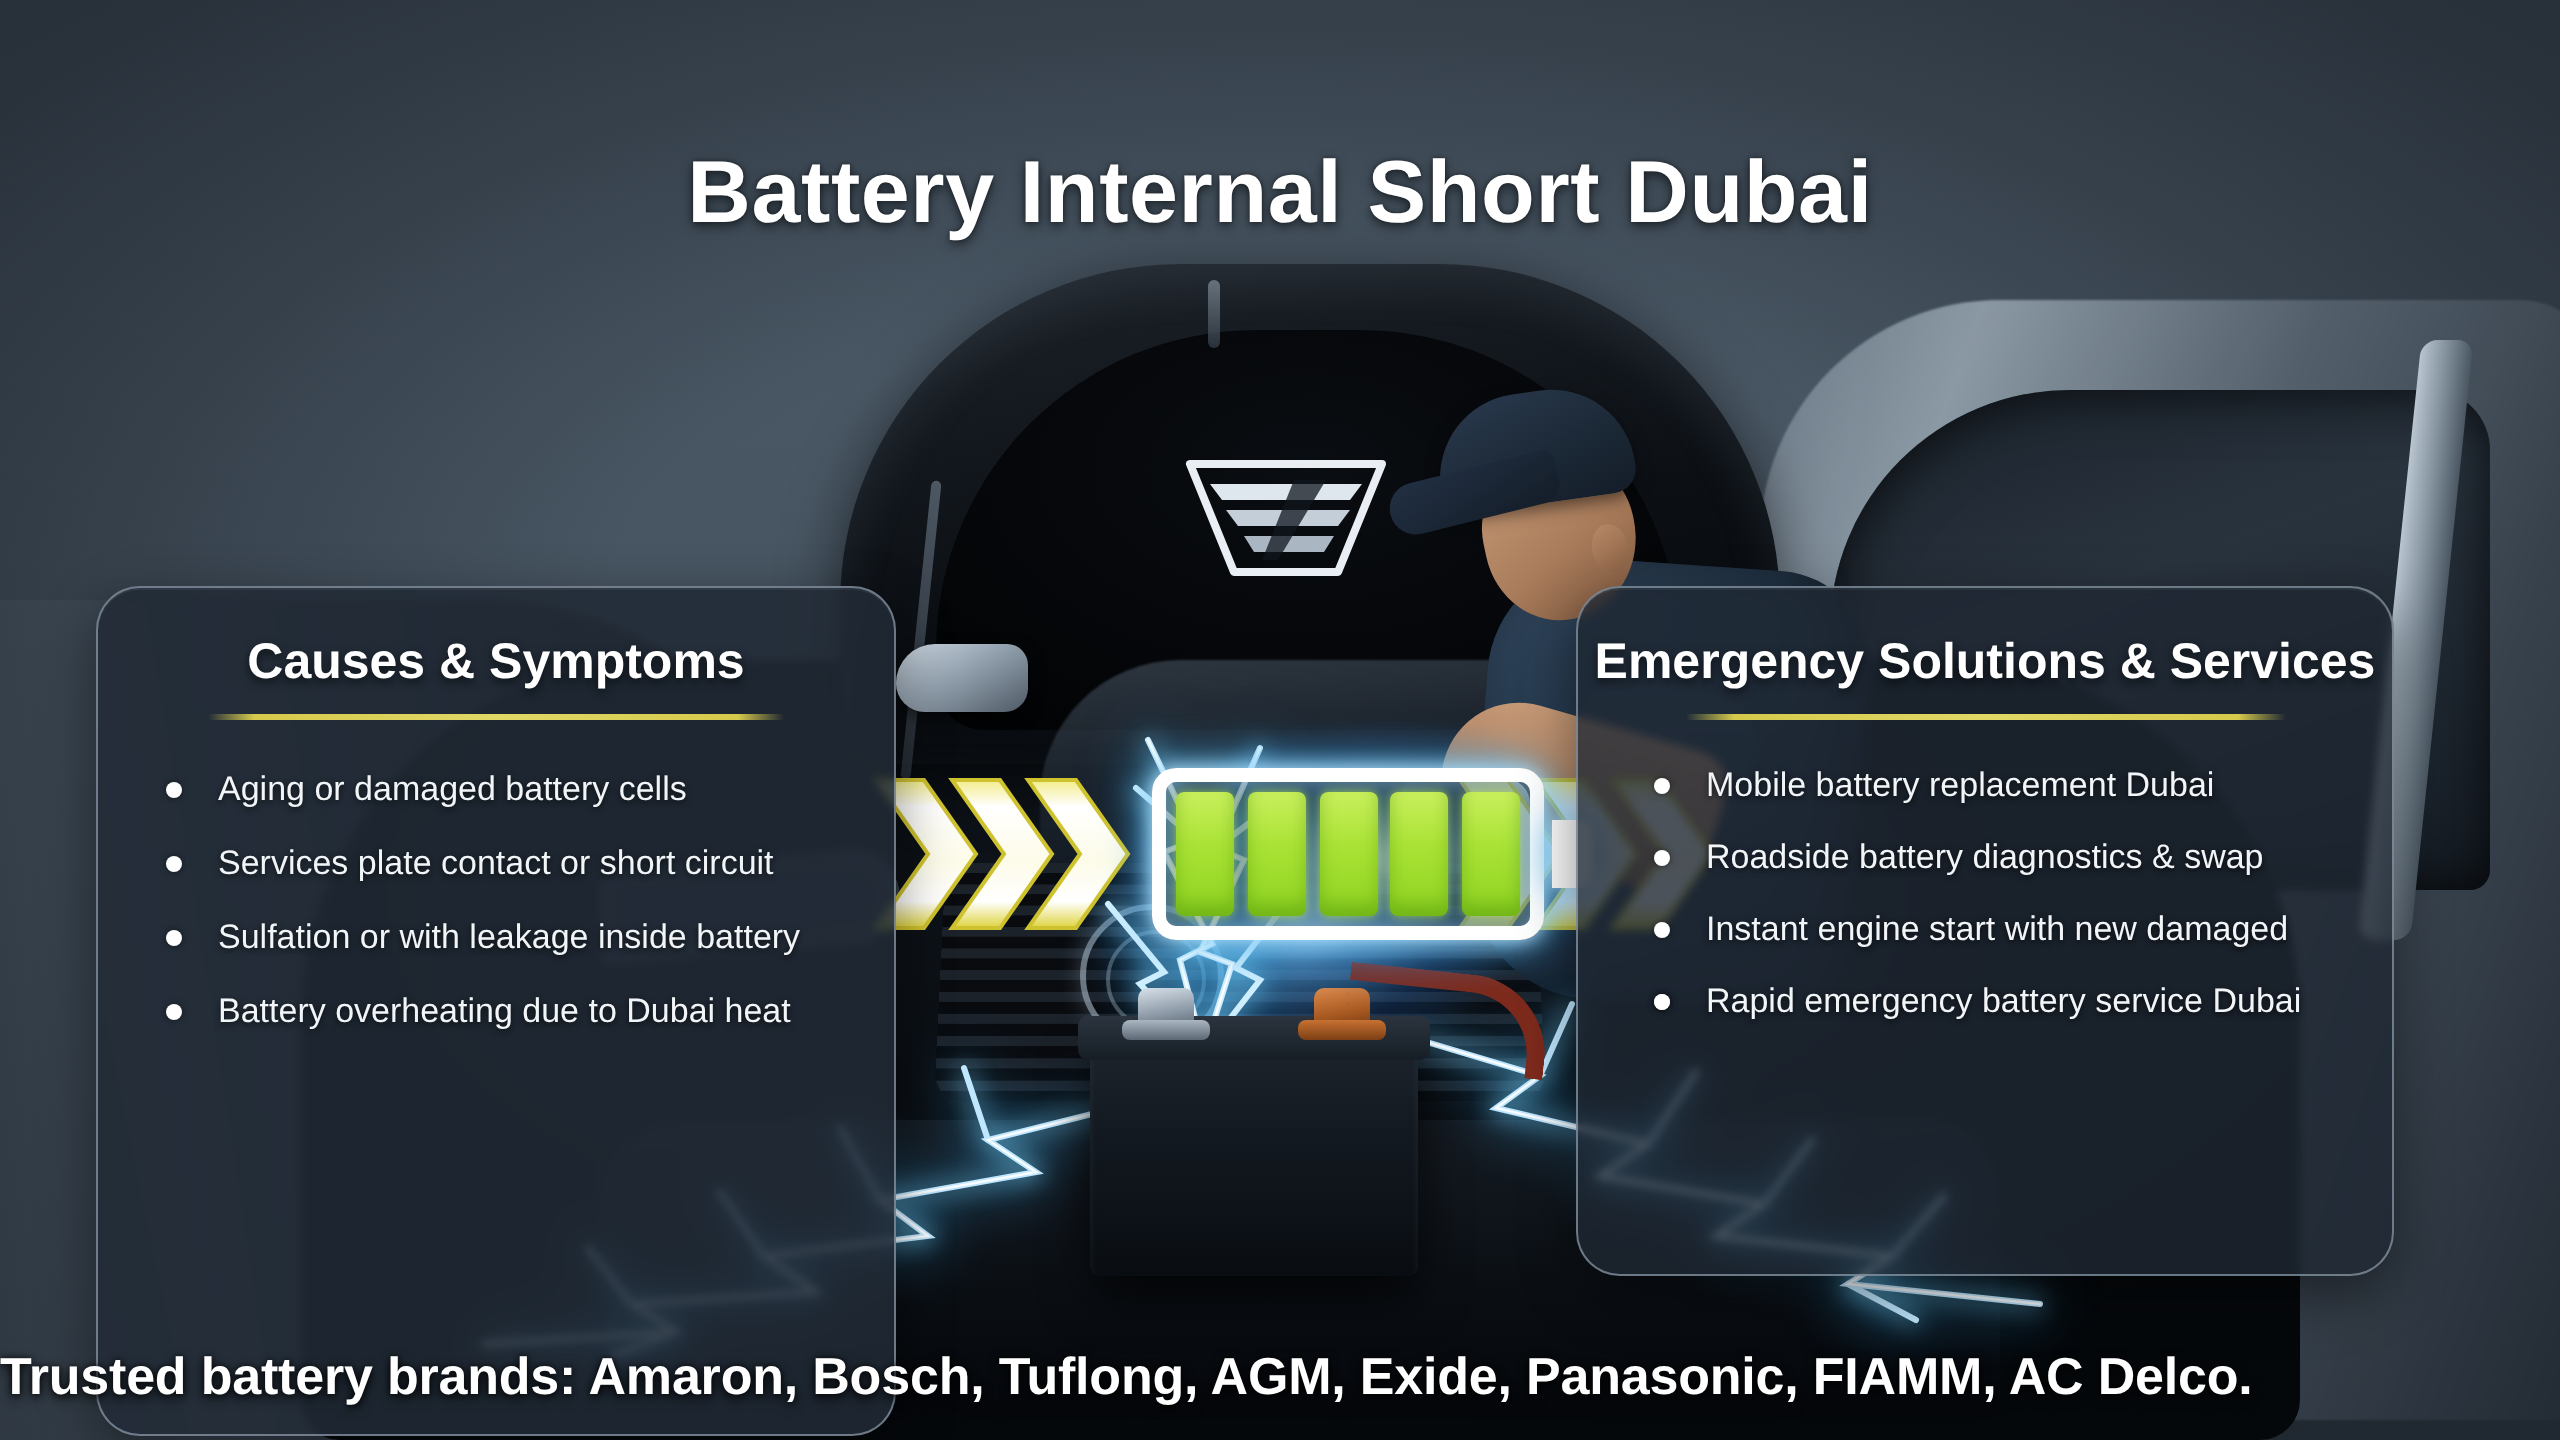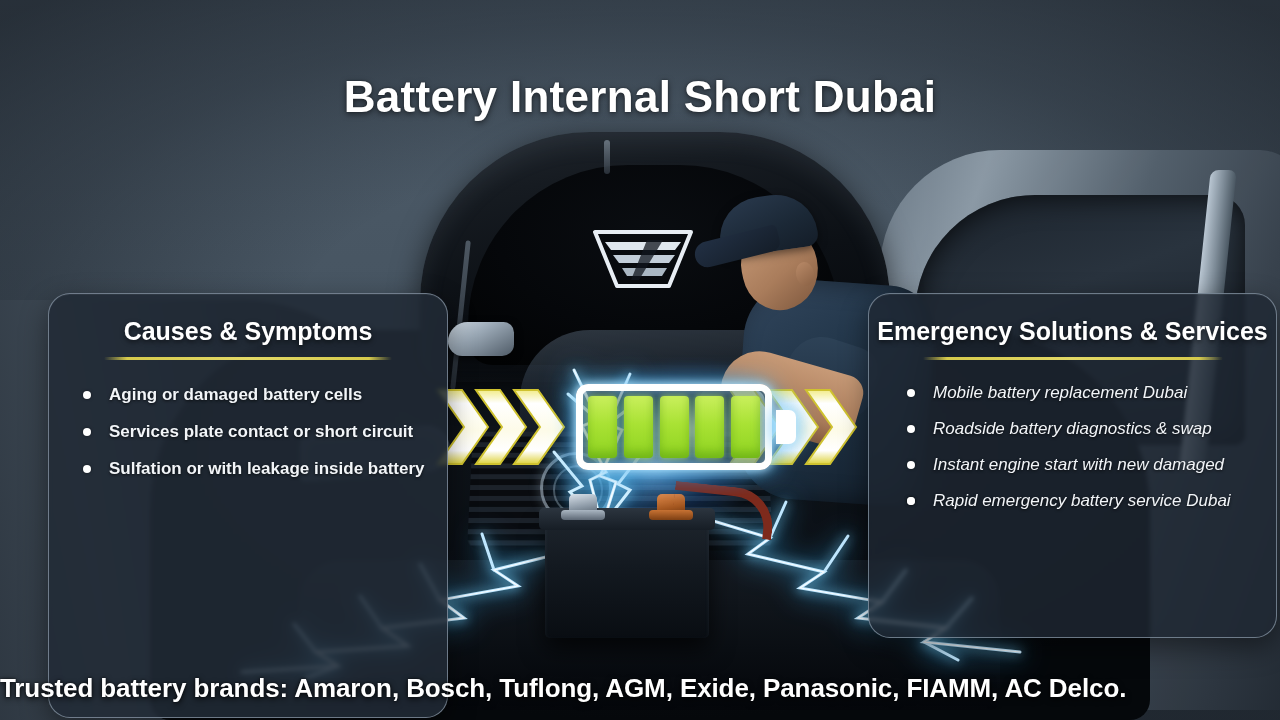--- a/index.html
+++ b/index.html
@@ -263,40 +263,40 @@
   .panel{
     position:absolute;
     background:rgba(33,42,53,.88);
     border:1px solid rgba(175,192,208,.55);
     border-radius:22px;
     box-shadow:0 10px 28px rgba(0,0,0,.45), inset 0 1px 0 rgba(255,255,255,.05);
     box-sizing:border-box;
     backdrop-filter:blur(2px);
   }
   #panel-left{left:48px;top:293px;width:400px;height:425px;}
-  #panel-right{left:868px;top:293px;width:409px;height:345px;background:rgba(30,39,50,.80);}
+  #panel-right{left:788px;top:293px;width:409px;height:345px;background:rgba(30,39,50,.80);}
 
   .panel-title{
     text-align:center;color:#ffffff;font-weight:bold;
     text-shadow:0 2px 5px rgba(0,0,0,.6);
   }
   #panel-left .panel-title{font-size:25px;margin:23px 0 0 0;}
   #panel-right .panel-title{font-size:25px;margin:23px 0 0 0;}
   .rule{
     height:3px;border-radius:2px;margin:11px auto 0 auto;
     background:linear-gradient(90deg, rgba(212,200,74,0) 0%, #d6ca4c 8%, #e2d866 50%, #d6ca4c 92%, rgba(212,200,74,0) 100%);
   }
   #panel-left .rule{width:288px;}
   #panel-right .rule{width:300px;}
 
   ul.bullets{
     list-style:none;margin:0;padding:0;
   }
-  #panel-left ul.bullets{margin:24px 0 0 24px;font-weight:bold;}
-  #panel-right ul.bullets{margin:22px 0 0 28px;font-style:italic;}
+  #panel-left ul.bullets{margin:24px 0 0 24px;}
+  #panel-right ul.bullets{margin:22px 0 0 28px;}
   ul.bullets li{
     position:relative;color:#f2f5f8;font-size:17px;line-height:22px;
     padding-left:36px;margin-bottom:15px;
     text-shadow:0 1px 3px rgba(0,0,0,.7);
   }
   #panel-right ul.bullets li{font-size:17px;margin-bottom:14px;}
   ul.bullets li .dot{
     position:absolute;left:10px;top:7px;width:8px;height:8px;border-radius:50%;
     background:#ffffff;box-shadow:0 0 3px rgba(0,0,0,.5);
   }
@@ -449,20 +449,21 @@
 
   <div class="title">Battery Internal Short Dubai</div>
 
   <div class="panel" id="panel-left">
     <div class="panel-title">Causes &amp; Symptoms</div>
     <div class="rule"></div>
     <ul class="bullets">
       <li><span class="dot"></span><span>Aging or damaged battery cells</span></li>
       <li><span class="dot"></span><span>Services plate contact or short circuit</span></li>
       <li><span class="dot"></span><span>Sulfation or with leakage inside battery</span></li>
+      <li><span class="dot"></span><span>Battery overheating due to Dubai heat</span></li>
     </ul>
   </div>
 
   <div class="panel" id="panel-right">
     <div class="panel-title">Emergency Solutions &amp; Services</div>
     <div class="rule"></div>
     <ul class="bullets">
       <li><span class="dot"></span><span>Mobile battery replacement Dubai</span></li>
       <li><span class="dot"></span><span>Roadside battery diagnostics &amp; swap</span></li>
       <li><span class="dot"></span><span>Instant engine start with new damaged</span></li>

